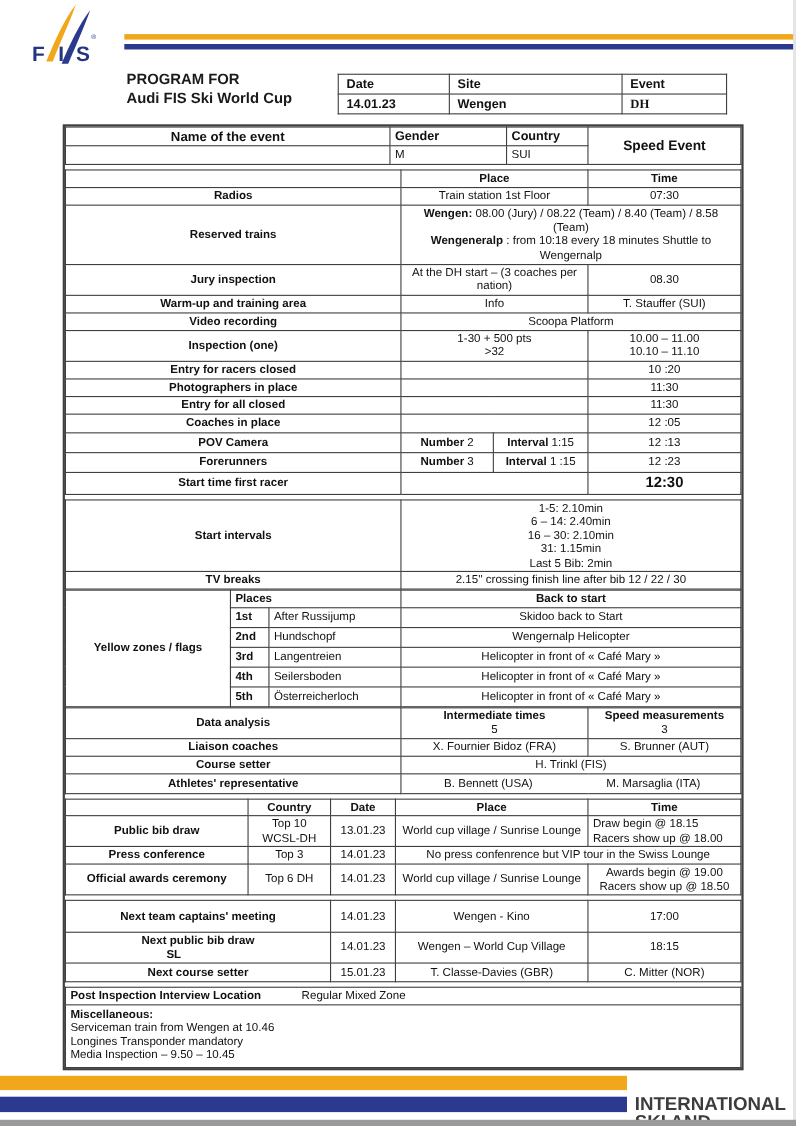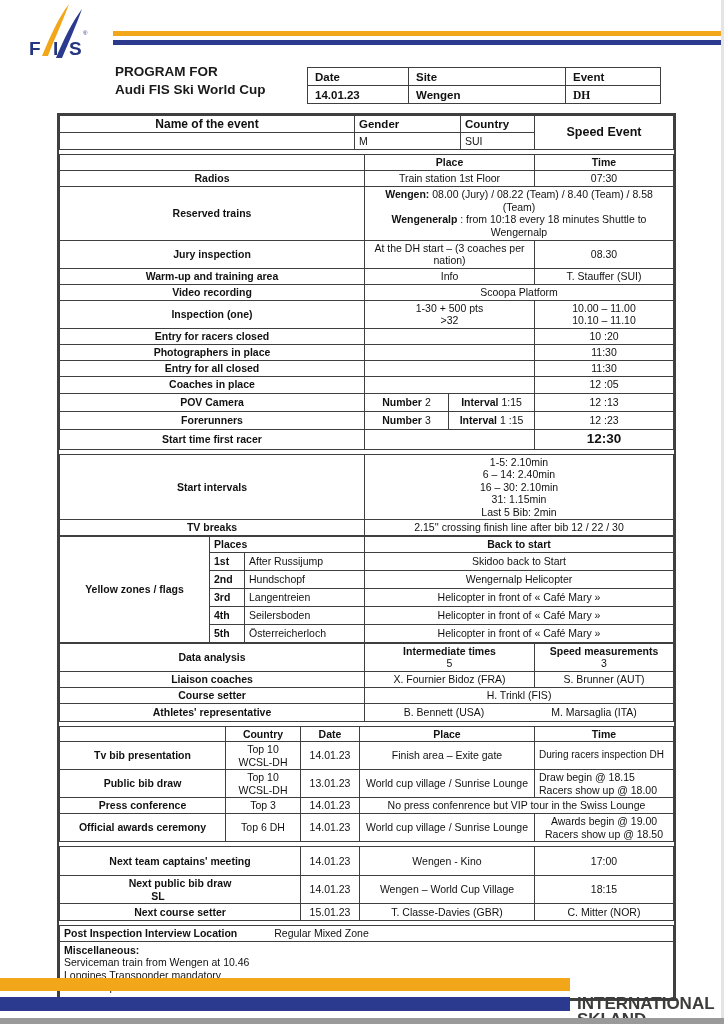--- a/index.html
+++ b/index.html
@@ -314,30 +314,20 @@
         </colgroup>
       <tbody>
           <tr style="height:14px">
         <td></td>
         <td class="c b">Country</td>
         <td class="c b">Date</td>
         <td class="c b">Place</td>
         <td class="c b">Time</td>
       </tr>
       <tr style="height:26px">
-        <td class="lbl">Tv bib presentation</td>
-        <td class="c">
-          <div>Top 10</div>
-          <div>WCSL-DH</div>
-        </td>
-        <td class="c">14.01.23</td>
-        <td class="c">Finish area – Exite gate</td>
-        <td class="l" style="font-size:10px">During racers inspection DH</td>
-      </tr>
-      <tr style="height:26px">
         <td class="lbl">Public bib draw</td>
         <td class="c">
           <div>Top 10</div>
           <div>WCSL-DH</div>
         </td>
         <td class="c">13.01.23</td>
         <td class="c">World cup village / Sunrise Lounge</td>
         <td class="l">
           <div>Draw begin @ 18.15</div>
           <div>Racers show up @ 18.00</div>

